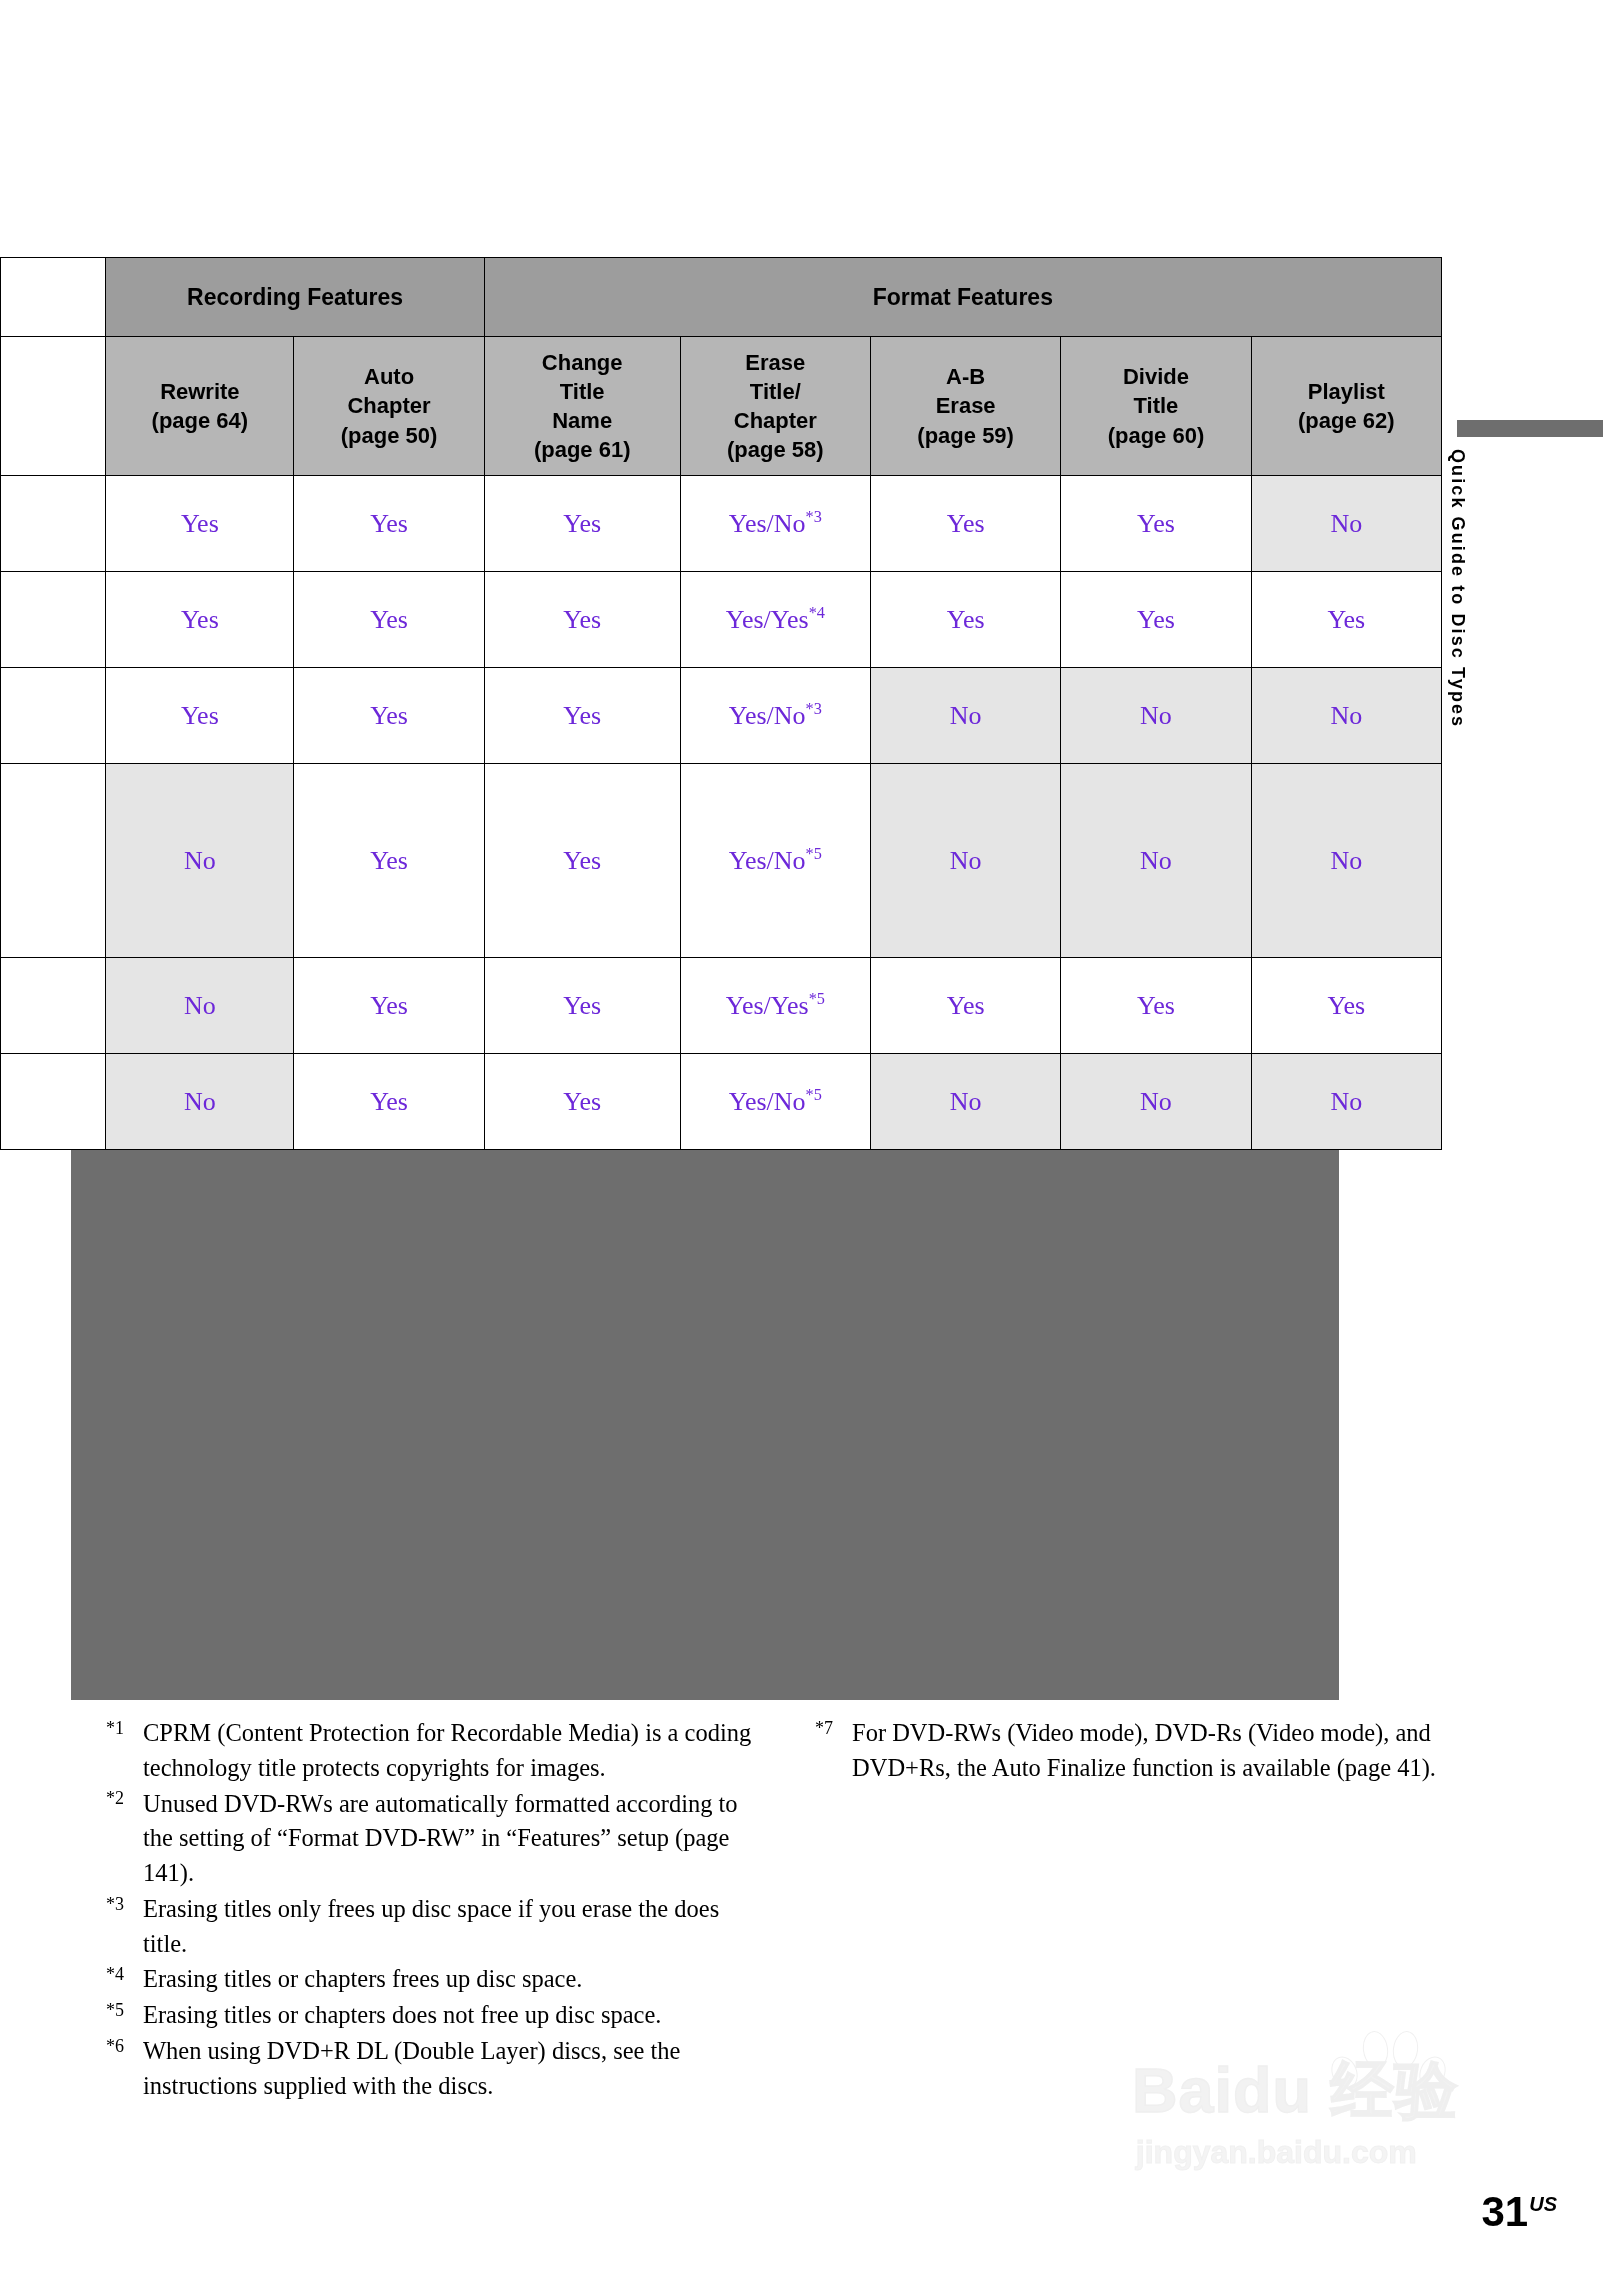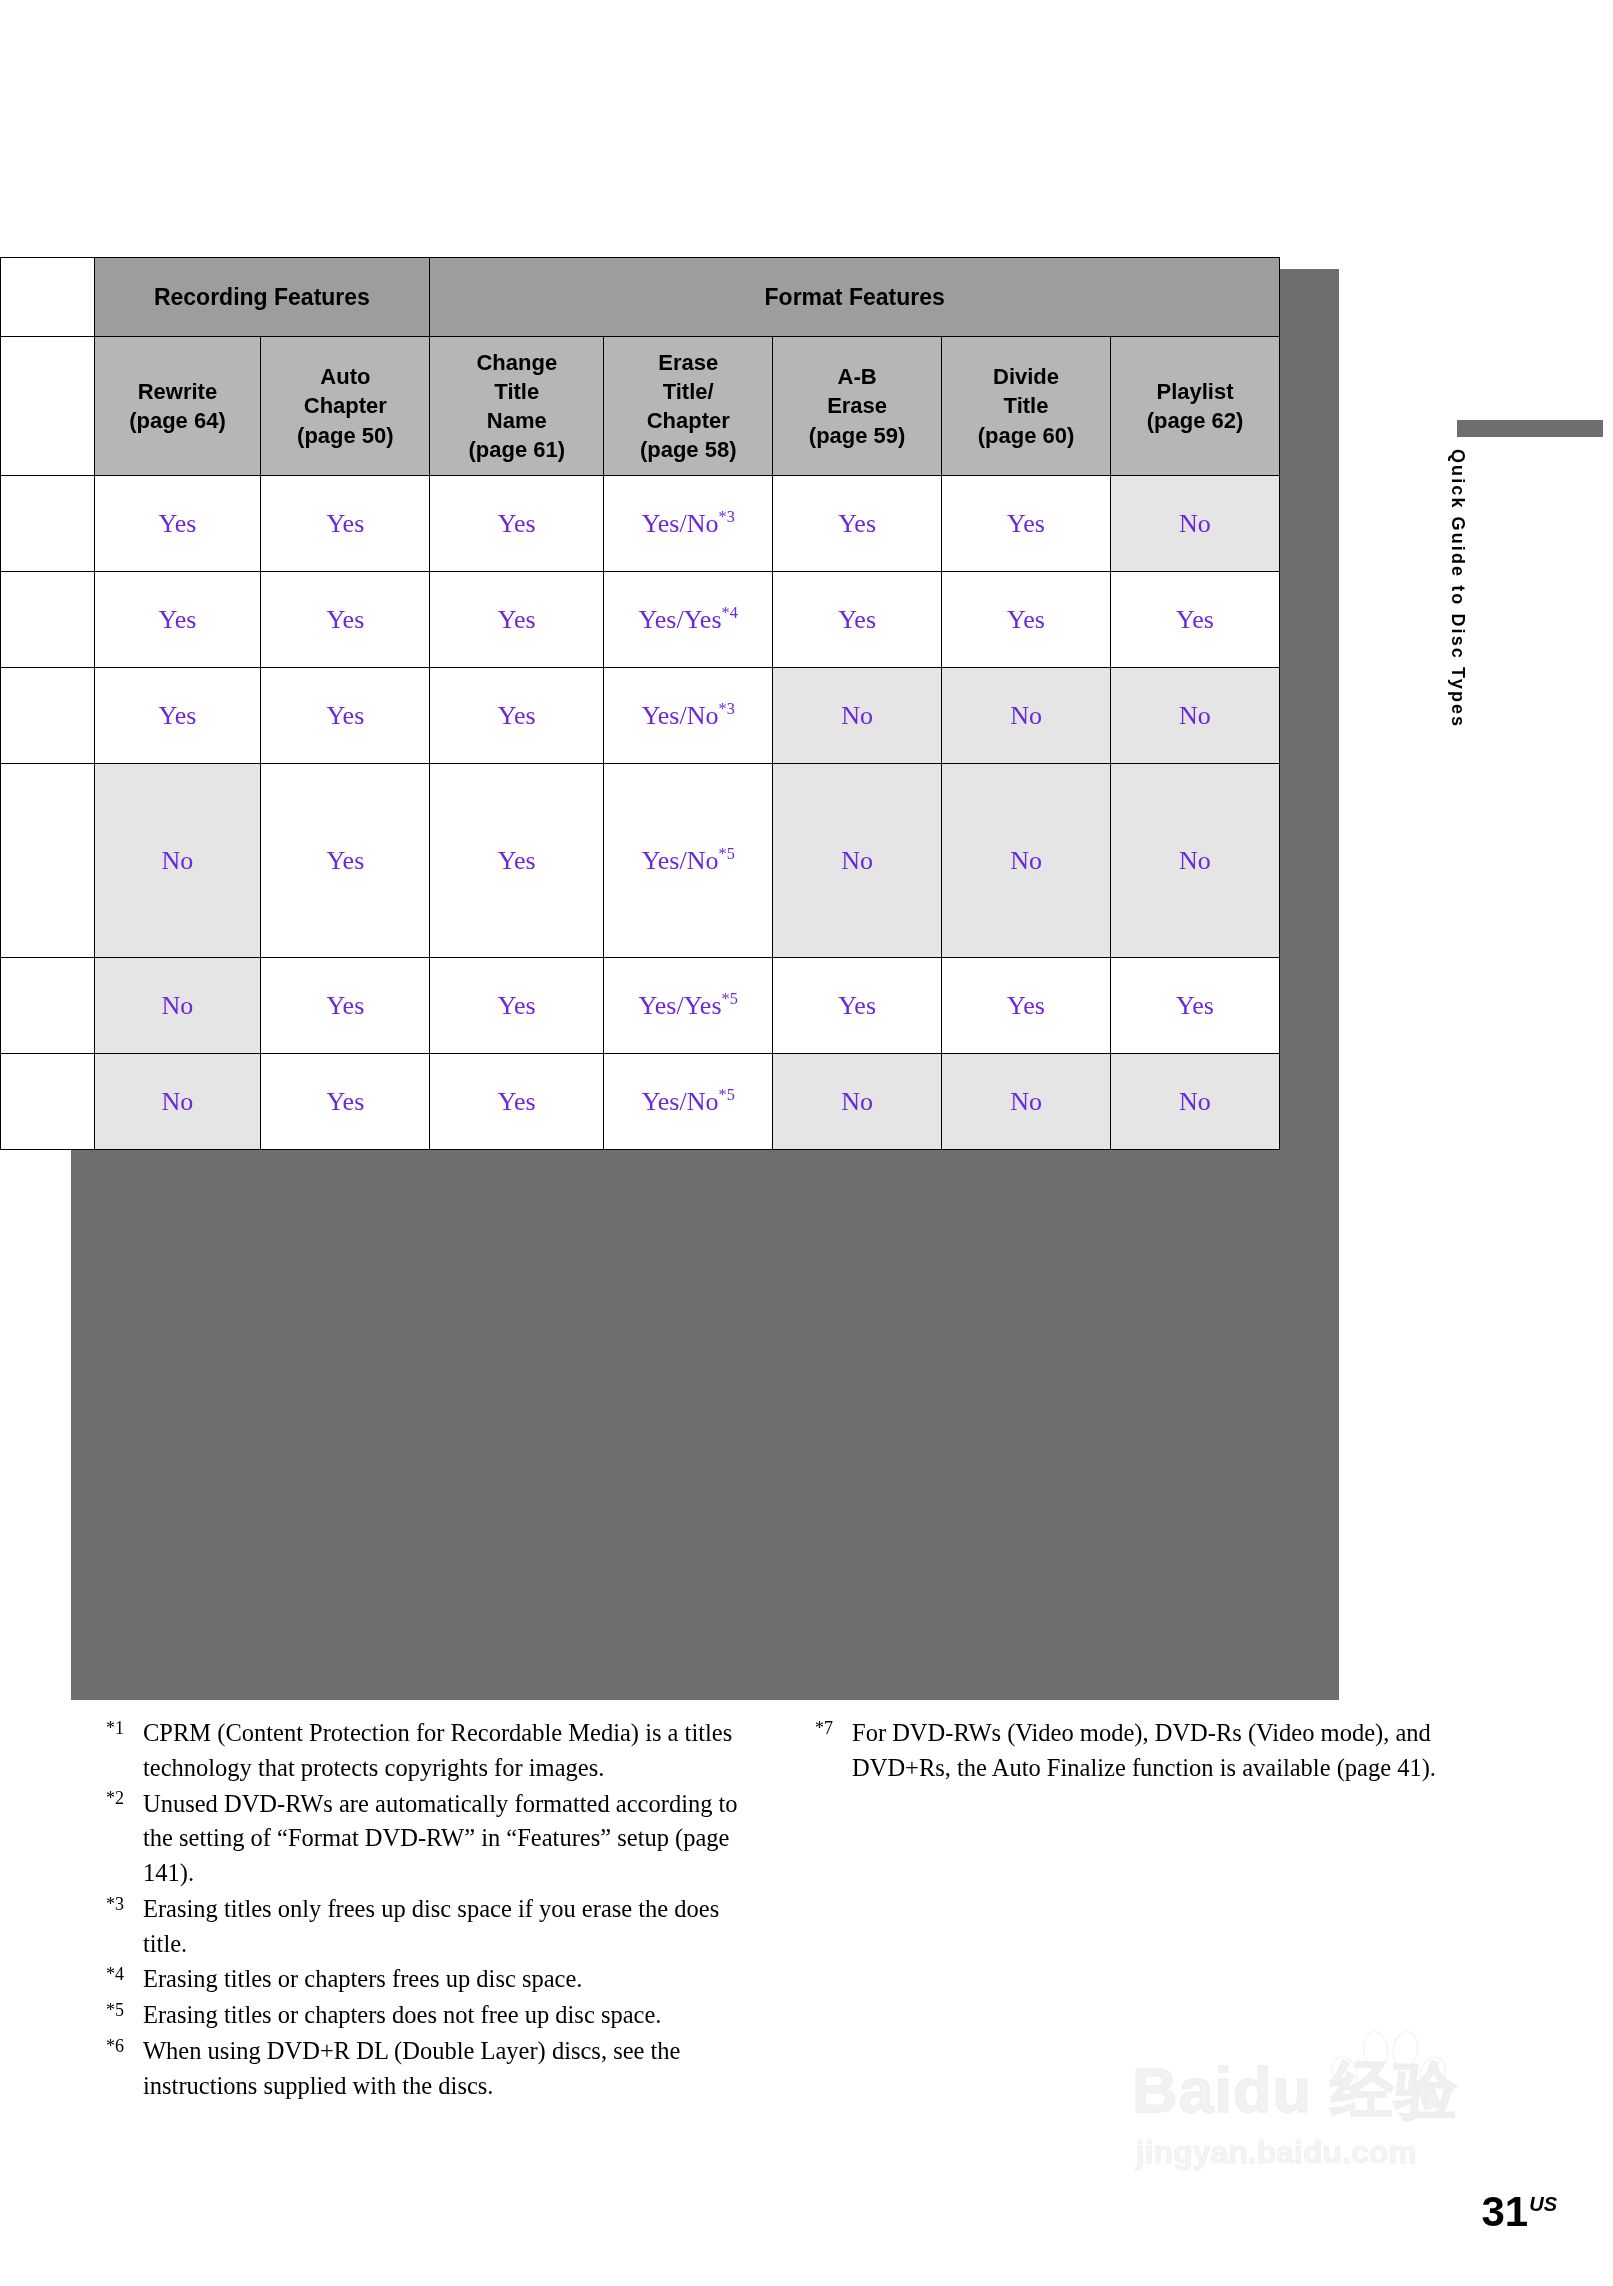--- a/index.html
+++ b/index.html
@@ -52,21 +52,21 @@
     width: 1268px;
     height: 1431px;
     background: #6e6e6e;
   }
   table.disc-table {
     position: absolute;
     left: 0px;
     top: 257px;
     border-collapse: collapse;
     table-layout: fixed;
-    width: 1280px;
+    width: 1442px;
     background: #fff;
   }
   table.disc-table col.c0 { width: 93px;  }
   table.disc-table col.c1 { width: 166px; }
   table.disc-table col.c2 { width: 168px; }
   table.disc-table col.c3 { width: 173px; }
   table.disc-table col.c4 { width: 168px; }
   table.disc-table col.c5 { width: 168px; }
   table.disc-table col.c6 { width: 168px; }
   table.disc-table col.c7 { width: 168px; }
@@ -338,21 +338,21 @@
         <td class="val shaded">No</td>
         <td class="val shaded">No</td>
       </tr>
     </tbody>
   </table>
 
   <div class="notes">
     <div class="notes-col left" id="notes-left">
         <div class="note">
           <div class="marker">*1</div>
-          <div class="body">CPRM (Content Protection for Recordable Media) is a titles technology that protects copyrights for images.</div>
+          <div class="body">CPRM (Content Protection for Recordable Media) is a coding technology title protects copyrights for images.</div>
         </div>
         <div class="note">
           <div class="marker">*2</div>
           <div class="body">Unused DVD-RWs are automatically formatted according to the setting of “Format DVD-RW” in “Features” setup (page 141).</div>
         </div>
         <div class="note">
           <div class="marker">*3</div>
           <div class="body">Erasing titles only frees up disc space if you erase the does title.</div>
         </div>
         <div class="note">

